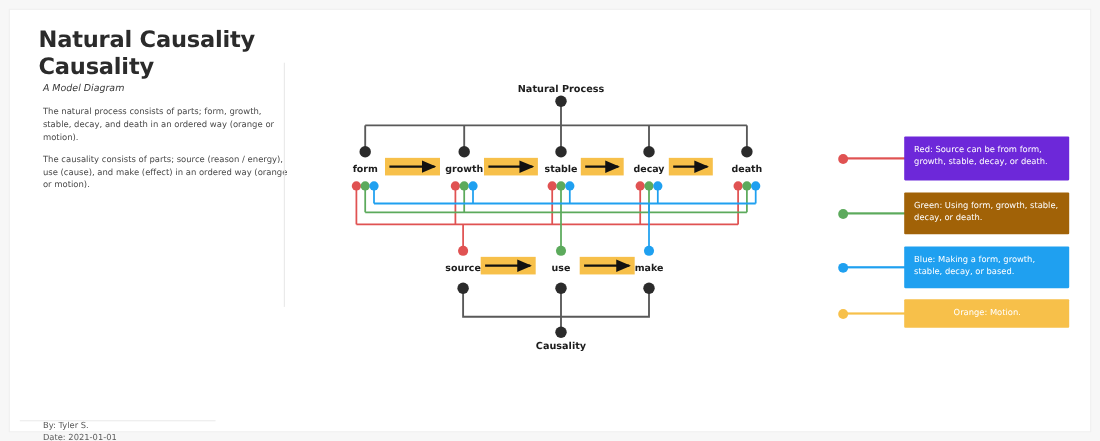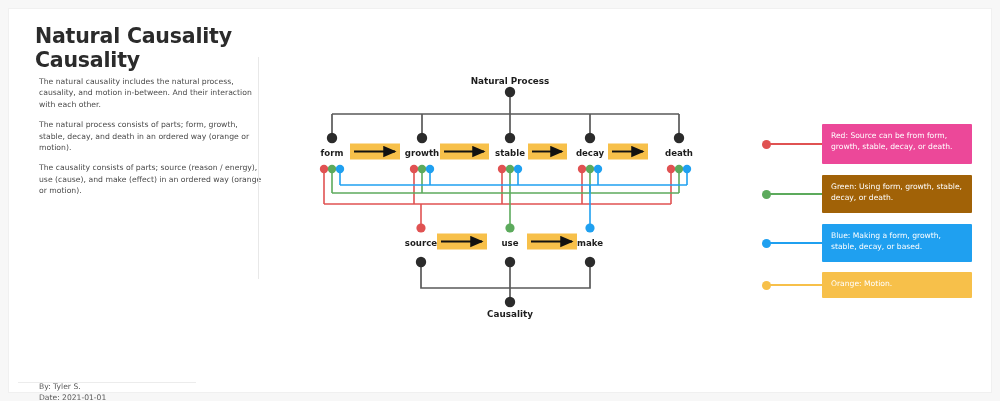--- a/index.html
+++ b/index.html
@@ -87,53 +87,53 @@
   .lg-stem { position: absolute; height: 1.6px; left: 14px; width: 56px; }
   .lg-dot  { position: absolute; width: 9px; height: 9px; border-radius: 50%; left: 8px; }
 </style>
 </head>
 <body>
 
 <div id="page">
 
   <div id="left-col">
     <h1 id="title">Natural Causality Causality</h1>
-    <p class="para">The natural causality includes the natural process, causality, and motion in-between. And their interaction with each other.</p>
+    <div id="subtitle">A Model Diagram</div>
     <p class="para">The natural process consists of parts; form, growth, stable, decay, and death in an ordered way (orange or motion).</p>
     <p class="para">The causality consists of parts; source (reason / energy), use (cause), and make (effect) in an ordered way (orange or motion).</p>
   </div>
 
   <div id="divider"></div>
 
   <div id="footer">
     <div>By: Tyler S.</div>
     <div>Date: 2021-01-01</div>
   </div>
   <div id="foot-rule"></div>
 
   <div id="legend">
       <div class="lg-row" style="top: 0px;">
         <div class="lg-dot" style="background: rgb(224, 82, 82); top: 15.5px;"></div>
         <div class="lg-stem" style="background: rgb(224, 82, 82); top: 19.2px;"></div>
-        <div class="lg-box" style="background: #ec4899; min-height: 40px;">Red: Source can be from form, growth, stable, decay, or death.</div>
+        <div class="lg-box" style="background: #6d28d9; min-height: 40px;">Red: Source can be from form, growth, stable, decay, or death.</div>
       </div>
       <div class="lg-row" style="top: 51px;">
         <div class="lg-dot" style="background: rgb(92, 170, 92); top: 14.5px;"></div>
         <div class="lg-stem" style="background: rgb(92, 170, 92); top: 18.2px;"></div>
         <div class="lg-box" style="background: #a16207; min-height: 38px;">Green: Using form, growth, stable, decay, or death.</div>
       </div>
       <div class="lg-row" style="top: 100px;">
         <div class="lg-dot" style="background: rgb(31, 160, 240); top: 14.5px;"></div>
         <div class="lg-stem" style="background: rgb(31, 160, 240); top: 18.2px;"></div>
         <div class="lg-box" style="background: rgb(31, 160, 240); min-height: 38px;">Blue: Making a form, growth, stable, decay, or based.</div>
       </div>
       <div class="lg-row" style="top: 148px;">
         <div class="lg-dot" style="background: rgb(247, 192, 74); top: 8.5px;"></div>
         <div class="lg-stem" style="background: rgb(247, 192, 74); top: 12.2px;"></div>
-        <div class="lg-box" style="background: rgb(247, 192, 74); min-height: 26px;">Orange: Motion.</div>
+        <div class="lg-box" style="background: rgb(247, 192, 74); min-height: 26px; text-align: center;">Orange: Motion.</div>
       </div>
     </div>
 </div>
 
 <svg id="diagram" viewBox="0 0 1000 401">
   <g id="g-links">
       <polyline points="510,92 510,114" fill="none" stroke="#595959" stroke-width="1.7" stroke-linecap="butt" stroke-linejoin="miter"></polyline>
       <polyline points="332,114 679,114" fill="none" stroke="#595959" stroke-width="1.7" stroke-linecap="butt" stroke-linejoin="miter"></polyline>
       <polyline points="332,114 332,138" fill="none" stroke="#595959" stroke-width="1.7" stroke-linecap="butt" stroke-linejoin="miter"></polyline>
       <polyline points="422,114 422,138" fill="none" stroke="#595959" stroke-width="1.7" stroke-linecap="butt" stroke-linejoin="miter"></polyline>

